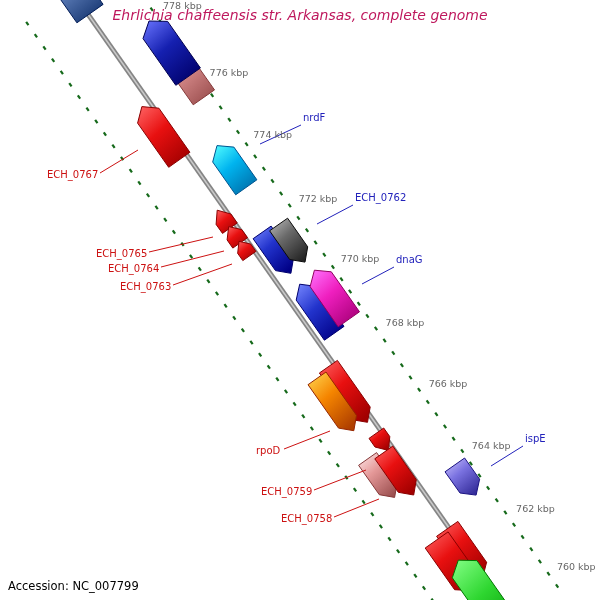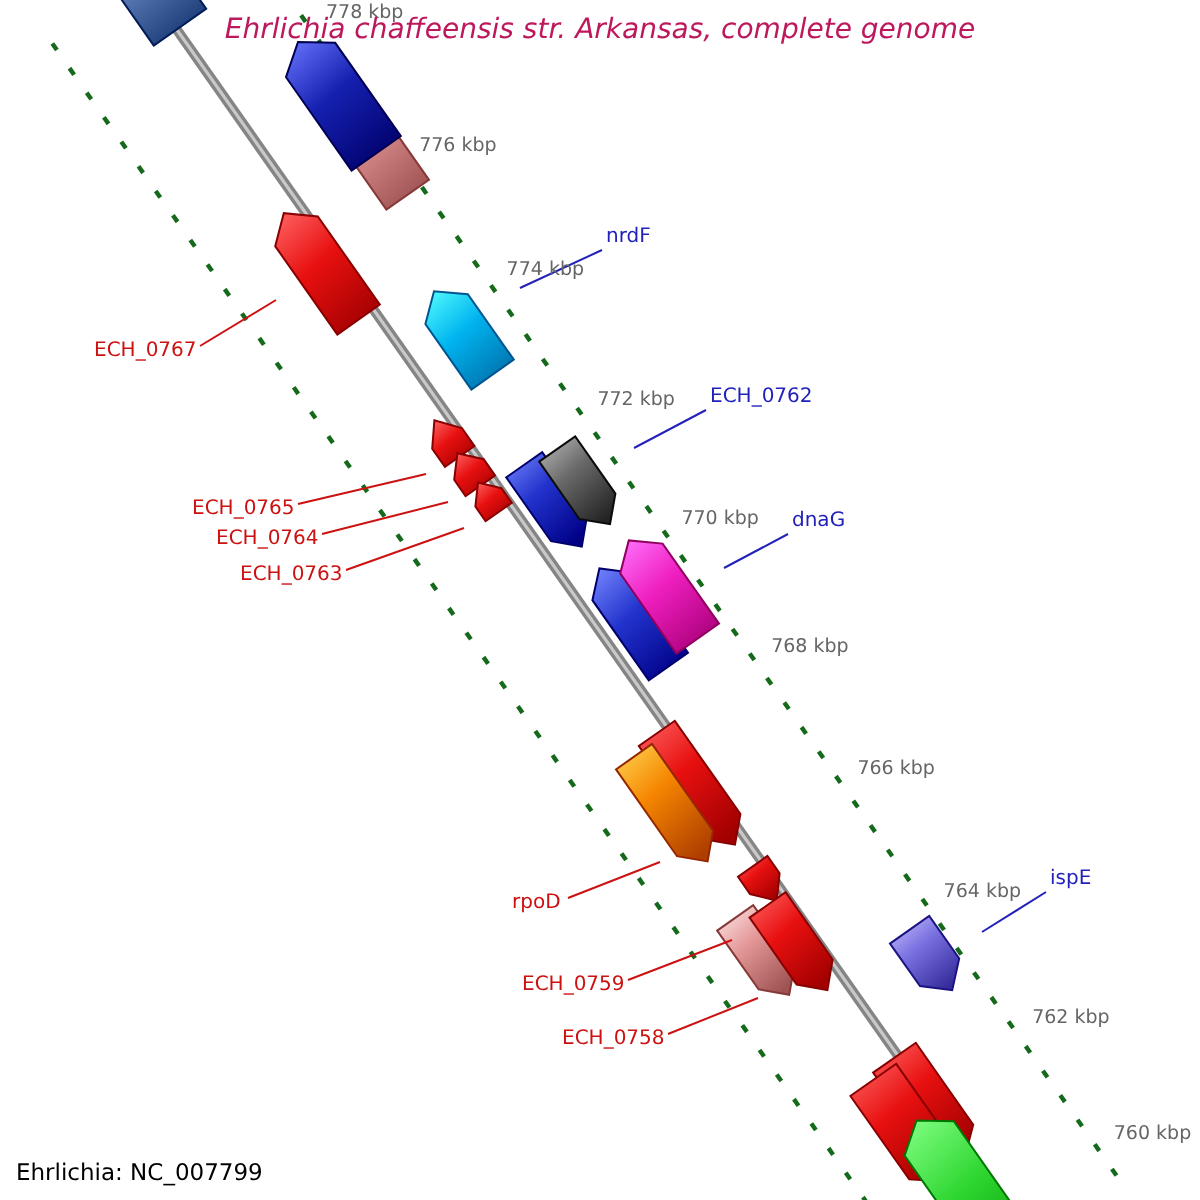--- a/index.html
+++ b/index.html
@@ -279,15 +279,15 @@
       <text x="298.7" y="202.3" fill="#666666" font-size="9.5">772 kbp</text>
       <text x="340.7" y="262.0" fill="#666666" font-size="9.5">770 kbp</text>
       <text x="385.6" y="325.9" fill="#666666" font-size="9.5">768 kbp</text>
       <text x="428.7" y="387.2" fill="#666666" font-size="9.5">766 kbp</text>
       <text x="471.8" y="448.6" fill="#666666" font-size="9.5">764 kbp</text>
       <text x="516.1" y="511.6" fill="#666666" font-size="9.5">762 kbp</text>
       <text x="556.9" y="569.7" fill="#666666" font-size="9.5">760 kbp</text>
     </svg>
   <div class="title">Ehrlichia chaffeensis str. Arkansas, complete genome</div>
   <div class="statusbar">
-    <span>Ehrlichia: NC_007799</span>
+    <span>Accession: NC_007799</span>
   </div>
 </div>
 
 </body></html>

